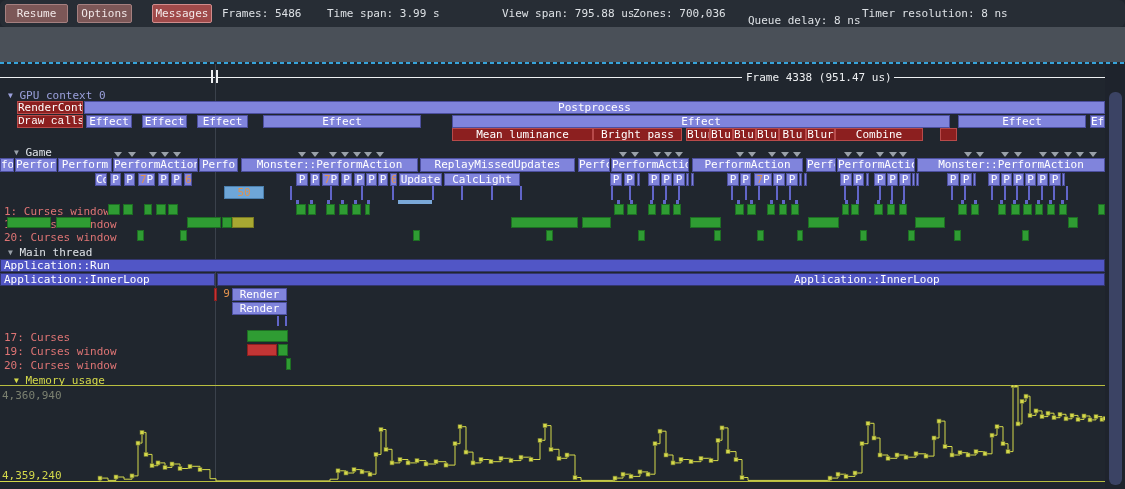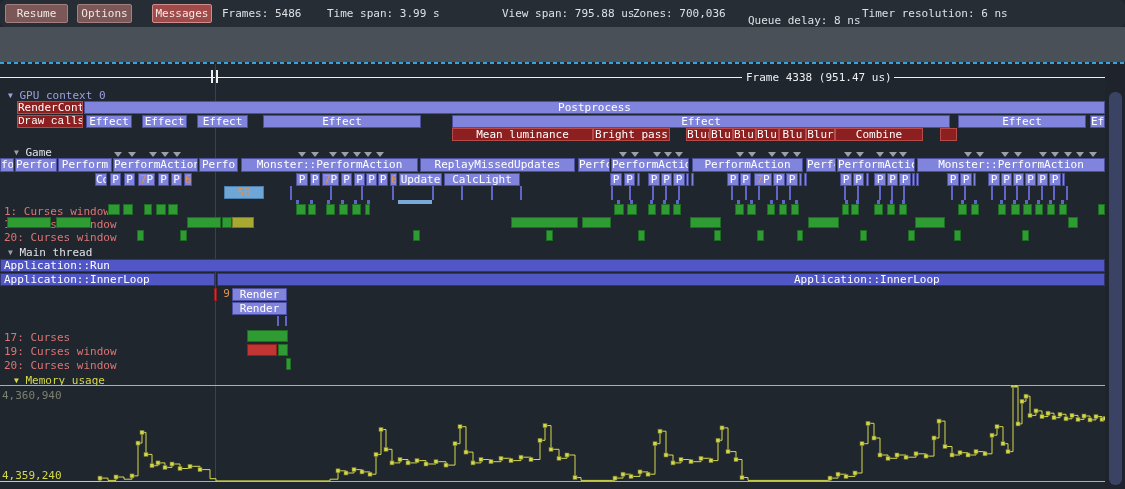--- a/index.html
+++ b/index.html
@@ -52,21 +52,21 @@
   <div id="topbar" class="abs">
     <div class="btn warm" style="left:5px;width:63px;">Resume</div>
     <div class="btn warm" style="left:77px;width:55px;">Options</div>
     <div class="btn hot" style="left:152px;width:60px;">Messages</div>
     <div id="stats">
         <span class="stat" style="left: 222px;">Frames: 5486</span>
         <span class="stat" style="left: 327px;">Time span: 3.99 s</span>
         <span class="stat" style="left: 502px;">View span: 795.88 us</span>
         <span class="stat" style="left: 633px;">Zones: 700,036</span>
         <span class="stat" style="left: 748px; margin-top: 7px;">Queue delay: 8 ns</span>
-        <span class="stat" style="left: 862px;">Timer resolution: 6 ns</span>
+        <span class="stat" style="left: 862px;">Timer resolution: 8 ns</span>
       </div>
   </div>
 
   <div id="framestrip" class="abs"></div>
   <div id="dashline" class="abs"></div>
 
   <div class="ruler-line" style="left:0;width:742px;"></div>
   <div class="ruler-line" style="left:894px;width:211px;"></div>
   <div class="pause" style="left:211px;"></div>
   <div class="pause" style="left:216px;"></div>
@@ -83,21 +83,21 @@
       <div class="bar " style="left: 86px; width: 46px;">Effect</div>
       <div class="bar " style="left: 142px; width: 45px;">Effect</div>
       <div class="bar " style="left: 197px; width: 51px;">Effect</div>
       <div class="bar " style="left: 263px; width: 158px;">Effect</div>
       <div class="bar " style="left: 452px; width: 498px;">Effect</div>
       <div class="bar " style="left: 958px; width: 128px;">Effect</div>
       <div class="bar " style="left: 1090px; width: 15px;">Ef</div>
     </div>
   <div class="row" style="top:128px;height:13px;">
       <div class="bar zr" style="left: 452px; width: 141px;">Mean luminance</div>
-      <div class="bar zr" style="left: 593px; width: 77px;">Bright pass</div>
+      <div class="bar zr" style="left: 593px; width: 89px;">Bright pass</div>
       <div class="bar zr" style="left: 686px; width: 24px;">Blur</div>
       <div class="bar zr" style="left: 710px; width: 23px;">Blur</div>
       <div class="bar zr" style="left: 733px; width: 23px;">Blur</div>
       <div class="bar zr" style="left: 756px; width: 23px;">Blur</div>
       <div class="bar zr" style="left: 779px; width: 27px;">Blu</div>
       <div class="bar zr" style="left: 806px; width: 29px;">Blur</div>
       <div class="bar zr" style="left: 835px; width: 88px;">Combine</div>
       <div class="bar zr" style="left: 940px; width: 17px;"></div>
     </div>
 

